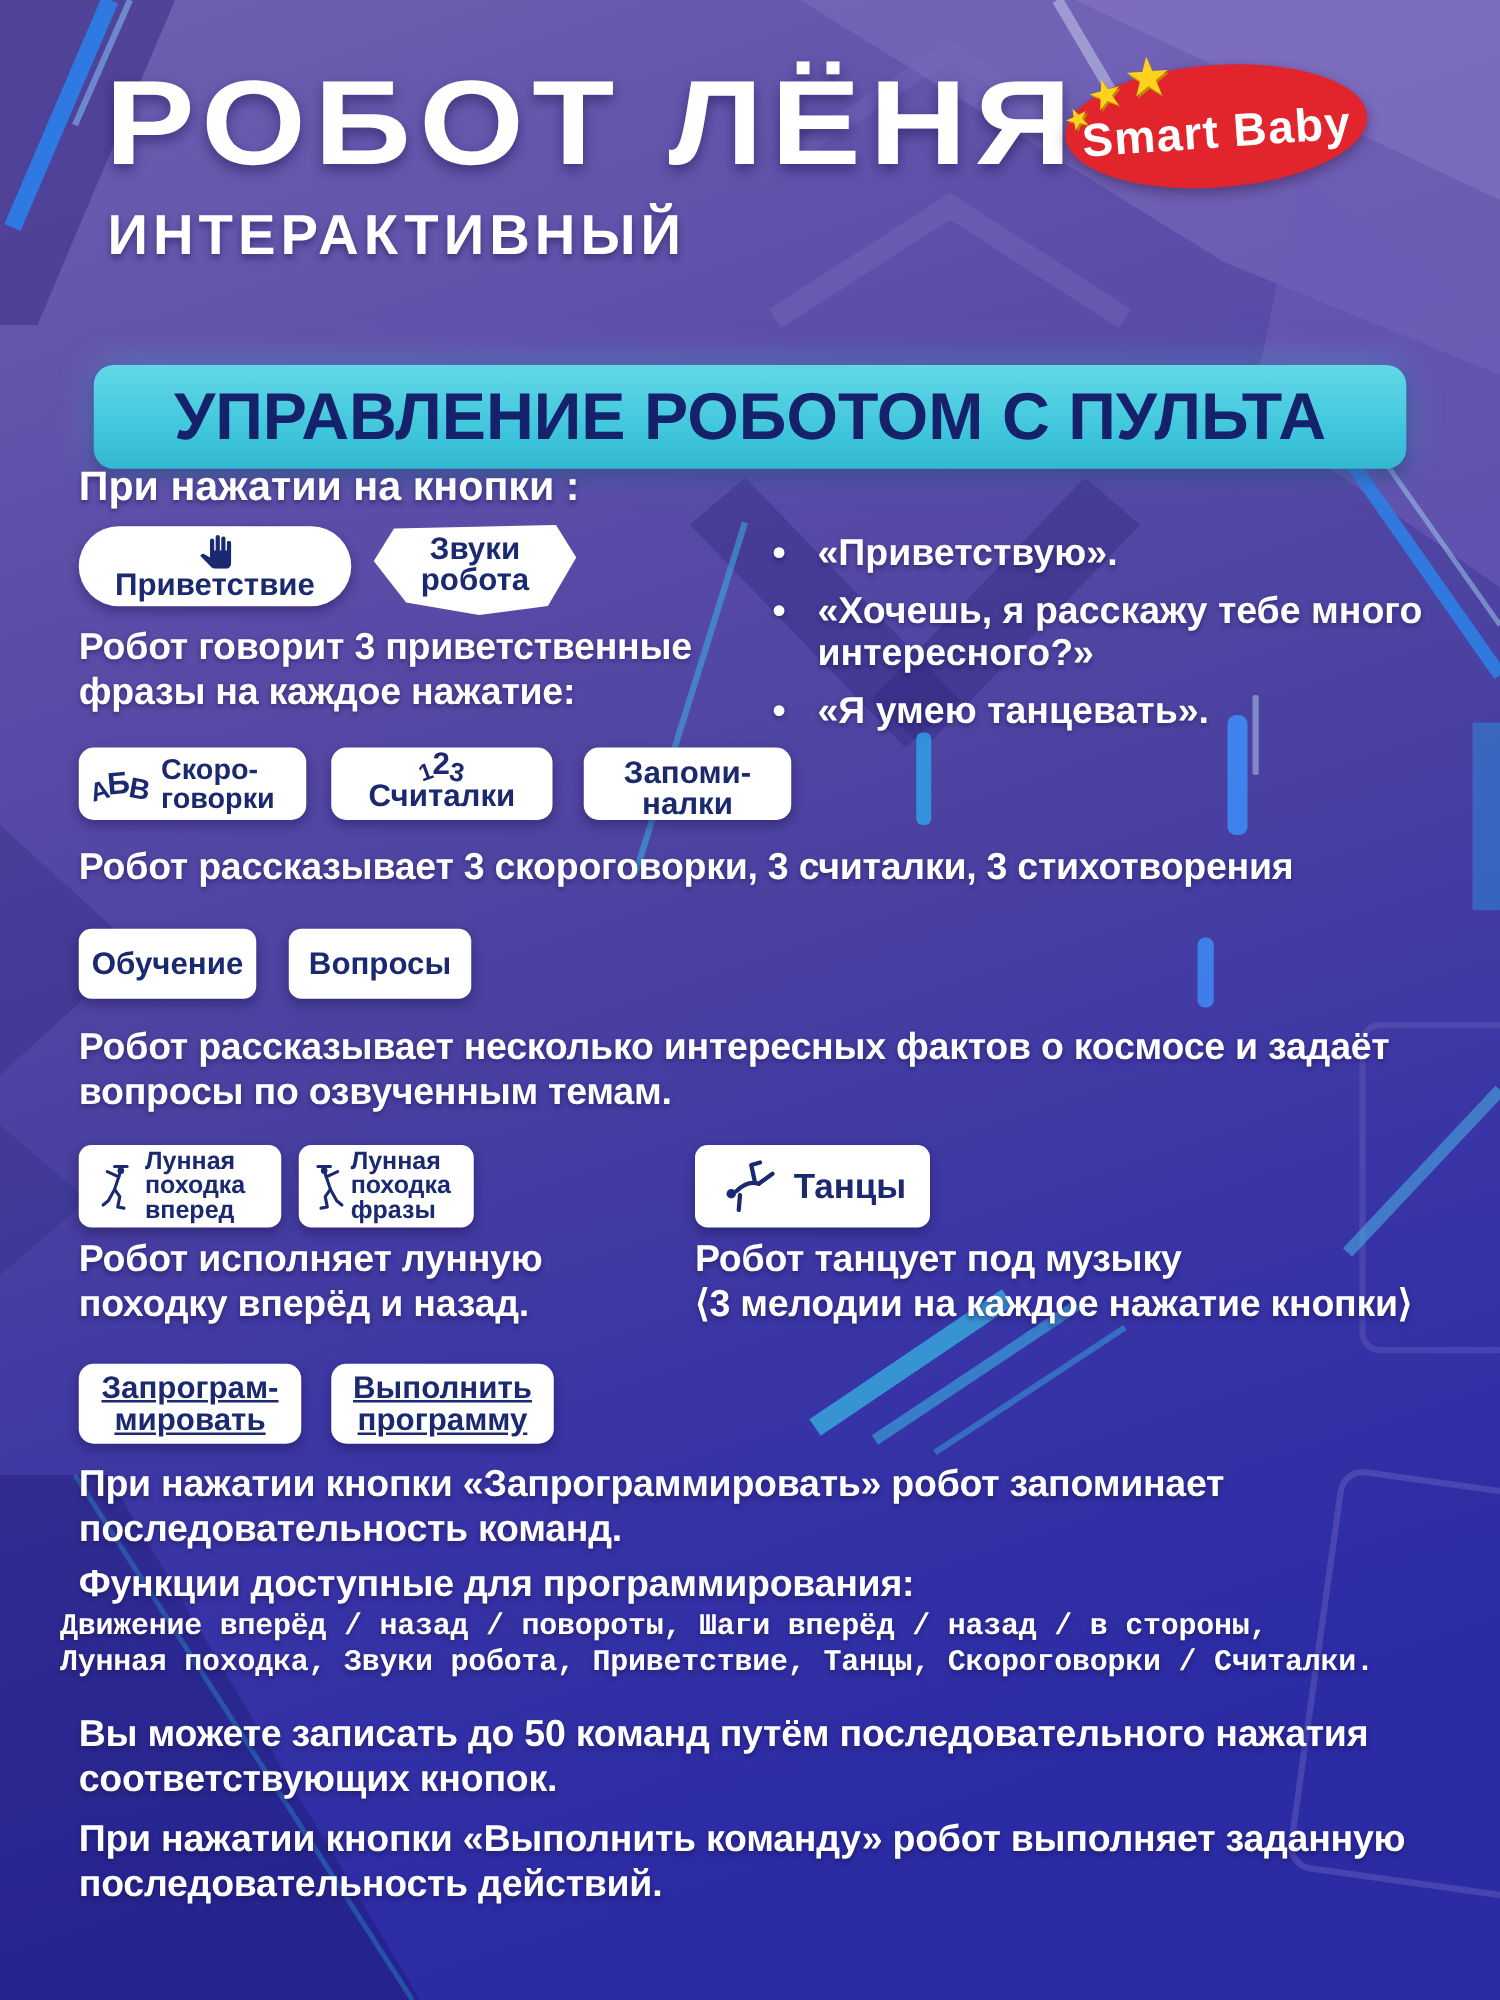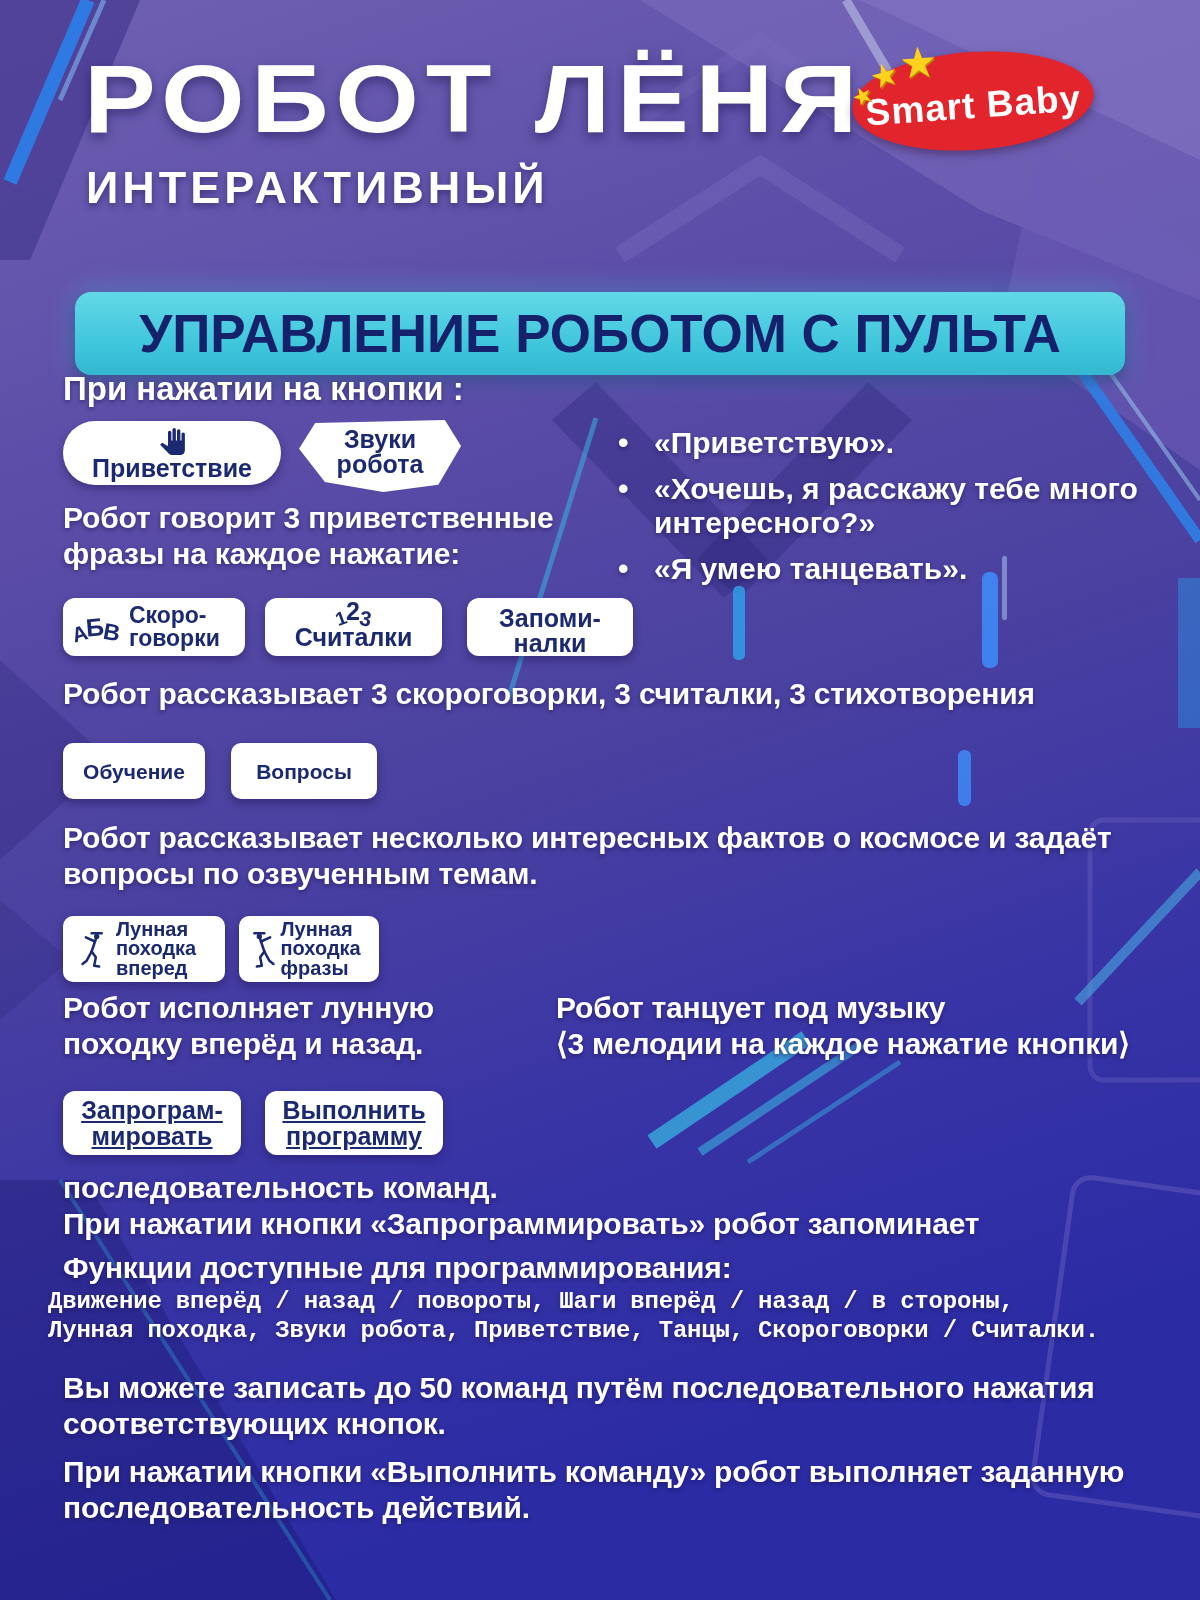--- a/index.html
+++ b/index.html
@@ -87,21 +87,21 @@
   .nums .g1{ transform:rotate(-20deg) translateY(2px); font-size:19px; }
   .nums .g2{ transform:translateY(-3px); font-size:25px; }
   .nums .g3{ transform:rotate(10deg) translateY(3px); font-size:21px; }
   .btn-schit .btn-label{ font-size:25px; }
 
   .btn-zapom{ left:467px; top:598px; width:166px; height:58px;align-items:flex-end; }
   .btn-zapom .btn-label{ font-size:25px; width:124px; }
 
   .btn-obuch{ left:63px; top:743px; width:142px; height:56px; border-radius:10px; }
   .btn-vopros{ left:231px; top:743px; width:146px; height:56px; border-radius:10px; }
-  .btn-obuch .btn-label,.btn-vopros .btn-label{ font-size:21px; }
+  .btn-obuch .btn-label,.btn-vopros .btn-label{ font-size:25px; }
 
   .btn-moon-f{ left:63px; top:916px; width:162px; height:66px; gap:6px; border-radius:10px; }
   .btn-moon-b{ left:239px; top:916px; width:140px; height:66px; gap:5px; border-radius:10px; }
   .btn-moon-f .btn-label,.btn-moon-b .btn-label{ font-size:20px; width:92px; text-align:left; line-height:.98; }
   .btn-dance{ left:556px; top:916px; width:188px; height:66px; gap:12px; border-radius:10px; }
   .btn-dance .btn-label{ font-size:28px; }
 
   .btn-prog{ left:63px; top:1091px; width:178px; height:64px; }
   .btn-exec{ left:265px; top:1091px; width:178px; height:64px; }
   .btn-prog .btn-label,.btn-exec .btn-label{ font-size:25px; width:150px; line-height:1.04;text-decoration:underline; }
@@ -258,40 +258,52 @@
         <path d="M14 5 L26 5"></path>
         <circle cx="20" cy="9" r="3.2" fill="#1b2a70" stroke="none"></circle>
         <path d="M19 12 L14 27"></path>
         <path d="M18 15 L7 10"></path>
         <path d="M14 27 L8 38 L3 42"></path>
         <path d="M14 27 L19 34 L17 44 L23 45"></path>
       </g>
     </svg>
     <span class="btn-label">Лунная походка фразы</span>
   </div>
+  <div class="btn btn-dance">
+    <svg class="icon-svg" width="48" height="46" viewBox="0 0 48 46">
+      <g stroke="#1b2a70" stroke-width="3.4" fill="none" stroke-linecap="round" stroke-linejoin="round">
+        <circle cx="10" cy="29" r="3.8" fill="#1b2a70" stroke="none"></circle>
+        <path d="M14 27 C20 21 26 19 32 21"></path>
+        <path d="M17 30 L16 42"></path>
+        <path d="M29 20 L26 6 L33 4"></path>
+        <path d="M32 21 L43 13"></path>
+      </g>
+    </svg>
+    <span class="btn-label">Танцы</span>
+  </div>
 
   <div class="para p-moon">
     <div>Робот исполняет лунную</div>
     <div>походку вперёд и назад.</div>
   </div>
   <div class="para p-dance">
     <div>Робот танцует под музыку</div>
     <div>⟨3 мелодии на каждое нажатие кнопки⟩</div>
   </div>
 
   <div class="btn btn-prog">
     <span class="btn-label">Запрограм-мировать</span>
   </div>
   <div class="btn btn-exec">
     <span class="btn-label">Выполнить программу</span>
   </div>
 
   <div class="para p-progdesc">
+    <div>При нажатии кнопки «Запрограммировать» робот запоминает</div>
     <div>последовательность команд.</div>
-    <div>При нажатии кнопки «Запрограммировать» робот запоминает</div>
   </div>
 
   <div class="para p-functitle">Функции доступные для программирования:</div>
   <div class="para p-funclist">
     <div>Движение вперёд / назад / повороты, Шаги вперёд / назад / в стороны,</div>
     <div>Лунная походка, Звуки робота, Приветствие, Танцы, Скороговорки / Считалки.</div>
   </div>
 
   <div class="para p-record">
     <div>Вы можете записать до 50 команд путём последовательного нажатия</div>

